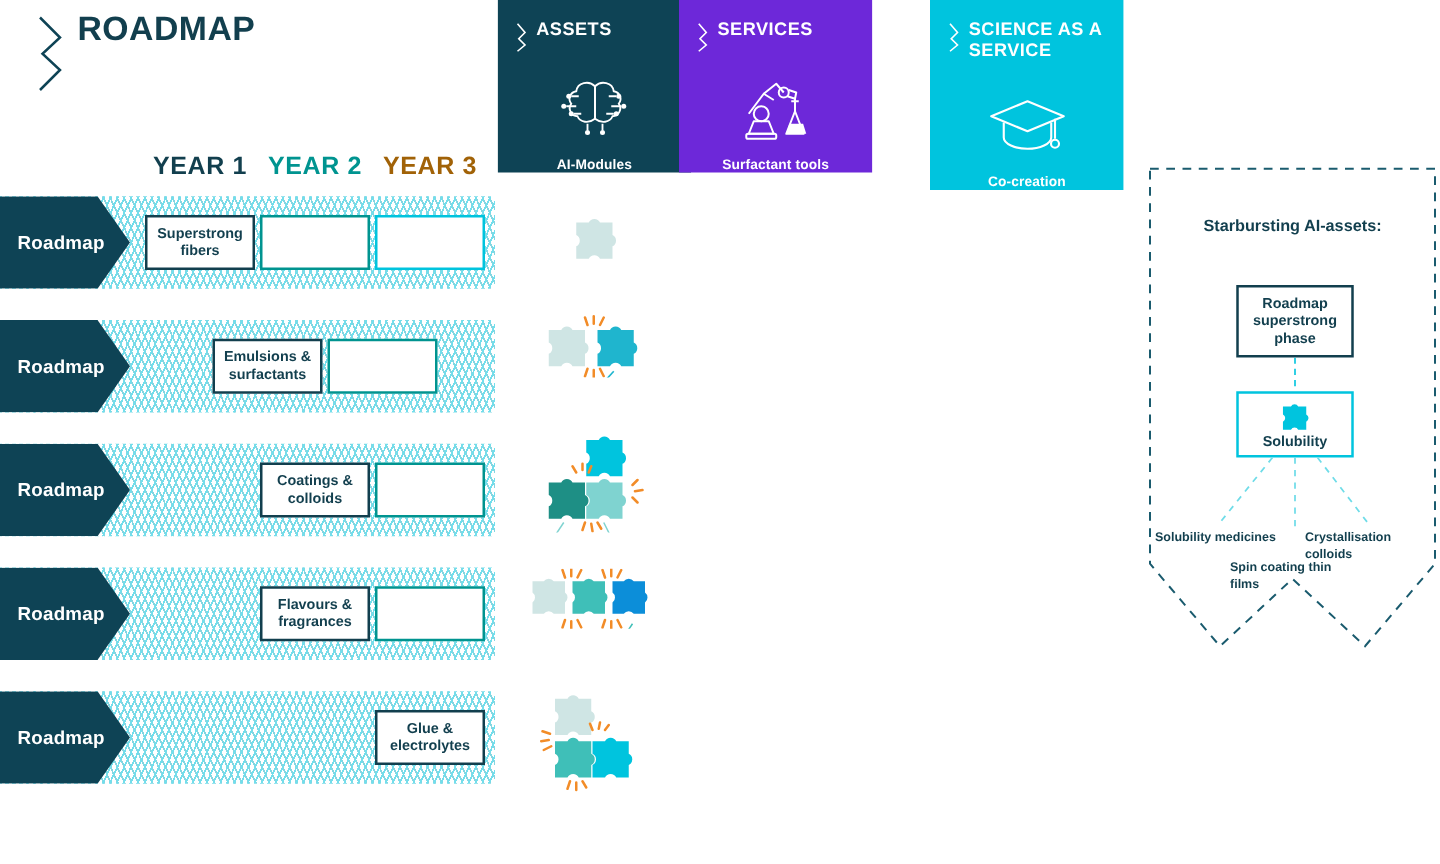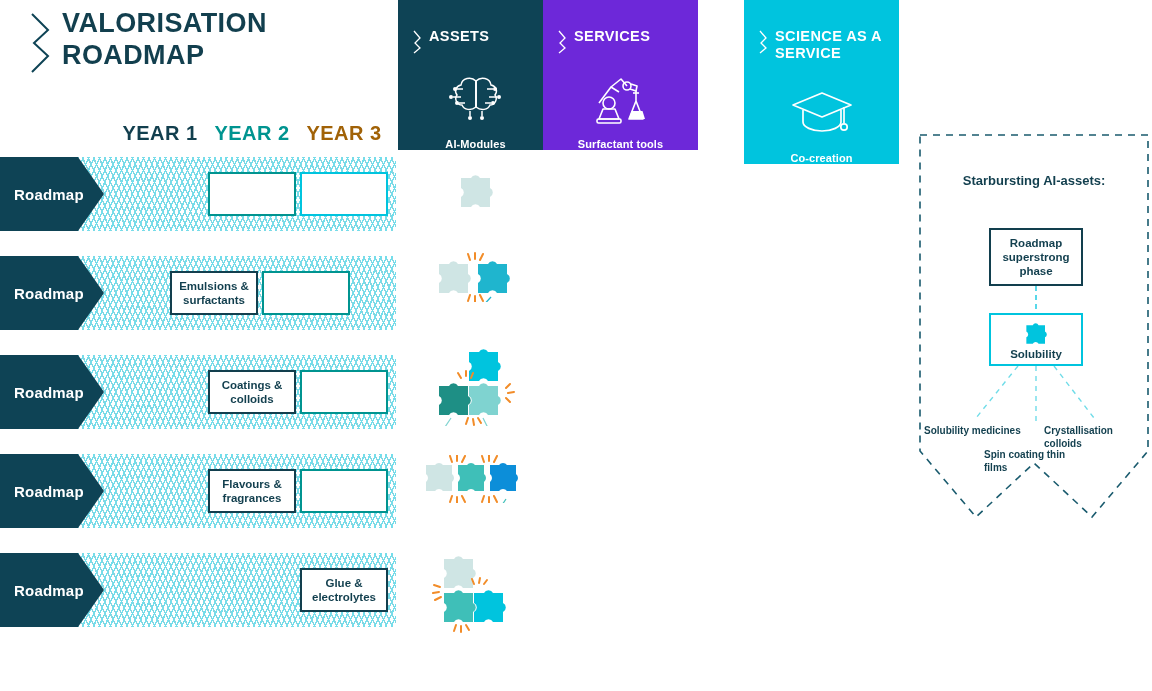--- a/index.html
+++ b/index.html
@@ -32,21 +32,21 @@
   .cell{position:absolute;top:15px;width:88px;height:44px;background:#fff;
         display:flex;align-items:center;justify-content:center;text-align:center;
         font-size:11.5px;font-weight:bold;line-height:1.22;color:#123F4E;box-sizing:border-box;}
   .c1{left:116px;border:2.4px solid #123F4E;}
   .c2{left:208px;border:2.4px solid #009490;}
   .c3{left:300px;border:2.4px solid #00C4DE;}
 
   
   .banner{position:absolute;top:0;width:155px;
           clip-path:polygon(0 0,100% 0,100% 620px,77.5px 660px,0 620px);
-          padding-top:12px;color:#fff;}
+          padding-top:0;color:#fff;}
   .bn-head{display:flex;align-items:flex-start;padding:16px 0 0 14px;gap:6px;}
   .bn-head .ztit{flex:0 0 auto;width:11px;height:26px;margin-top:1px;}
   .bn-title{font-size:14.5px;font-weight:bold;letter-spacing:.4px;line-height:1.15;
             text-transform:uppercase;}
   .bn-icon{height:62px;display:flex;align-items:center;justify-content:center;margin-top:12px;}
   .bn-sub{text-align:center;font-size:11px;font-weight:bold;margin-top:9px;letter-spacing:.1px;}
   .bn-item{position:absolute;left:0;width:100%;text-align:center;font-size:11.5px;
            font-weight:bold;line-height:1.26;padding:0 8px;box-sizing:border-box;}
 
   
@@ -68,34 +68,34 @@
         line-height:1.25;color:#123F4E;}
 </style>
 </head>
 <body>
 
 <div class="abs" id="title-block">
   <svg class="zig-big" viewBox="0 0 26 62">
     <polyline points="4,2 20,18 6,31 20,44 4,60" fill="none" stroke="#0E4355" stroke-width="2"></polyline>
   </svg>
   <div id="title-text">
-    <div>VALORISATION</div>
     <div>ROADMAP</div>
   </div>
 </div>
 
 <div class="year-lbl" style="left:114px;color:#123F4E">YEAR 1</div>
 <div class="year-lbl" style="left:206px;color:#009490">YEAR 2</div>
 <div class="year-lbl" style="left:298px;color:#a16207">YEAR 3</div>
 
 <div class="row" style="top:157px">
   <div class="row-bg"></div>
   <div class="row-arrow">
       <span>Roadmap</span>
     </div>
+  <div class="cell c1">Superstrong fibers</div>
   <div class="cell c2"></div>
   <div class="cell c3"></div>
 </div>
 
 <div class="row" style="top:256px">
   <div class="row-bg"></div>
   <div class="row-arrow">
       <span>Roadmap</span>
     </div>
   <div class="cell c1" style="left:170px;border-color:#123F4E">Emulsions &amp; surfactants</div>

